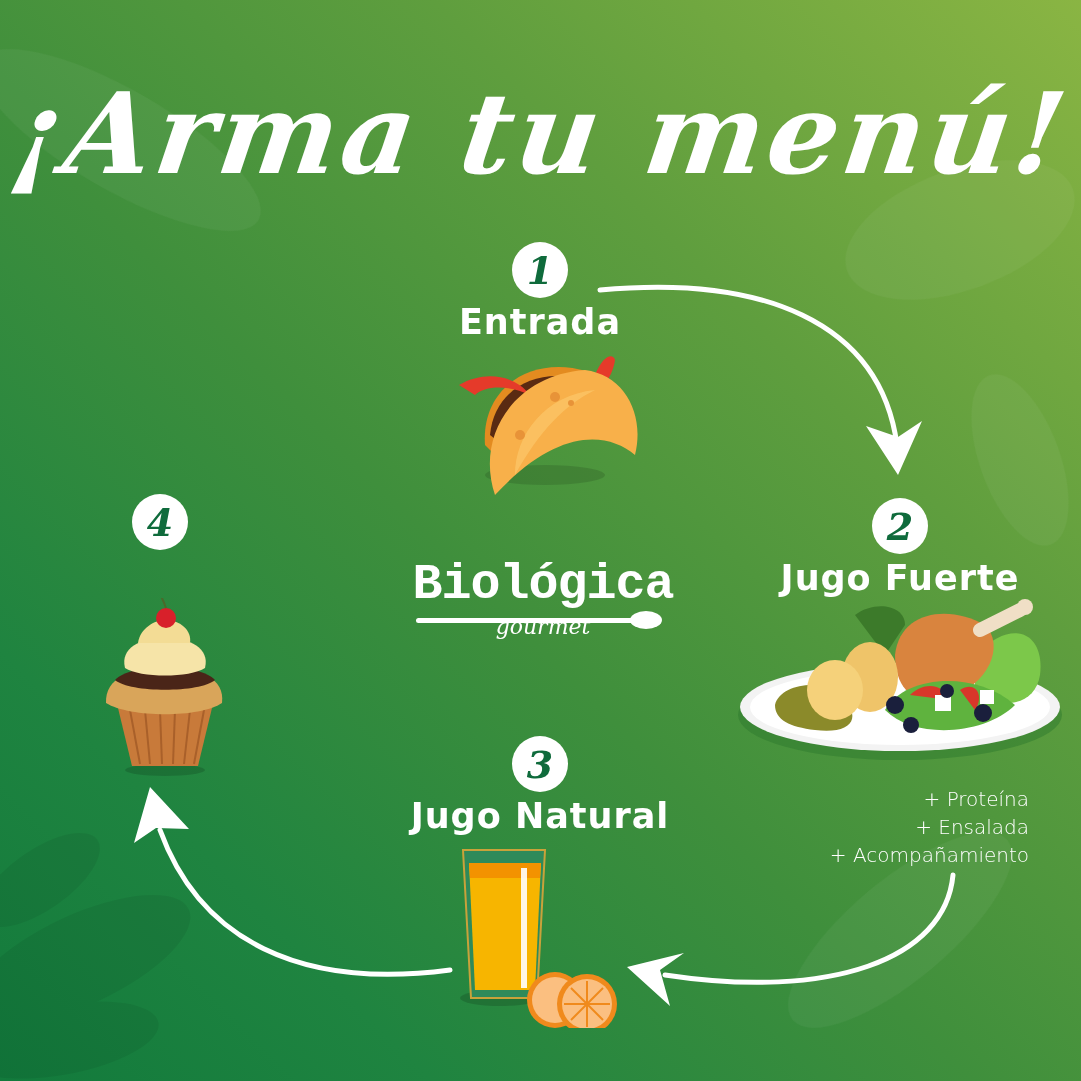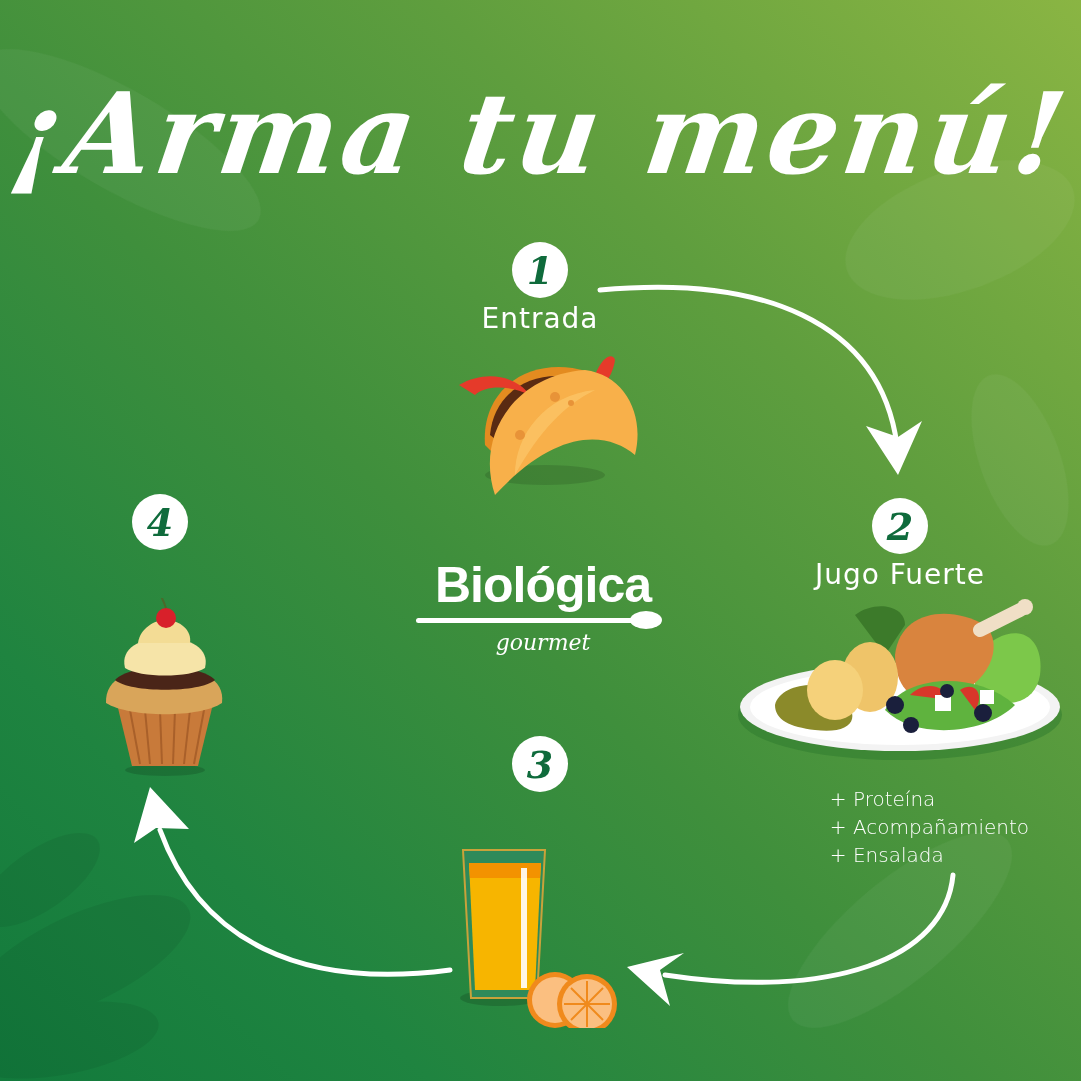--- a/index.html
+++ b/index.html
@@ -6,25 +6,25 @@
   body{width:1081px;height:1081px;overflow:hidden;font-family:"DejaVu Sans","Liberation Sans",sans-serif;}
   .canvas{position:relative;width:1081px;height:1081px;overflow:hidden;
     background:linear-gradient(225deg,#8ab543 0%,#5f9e3e 30%,#3f8f3c 55%,#1f8440 80%,#127a3c 100%);}
   .bg-leaves{position:absolute;inset:0;}
   .title{position:absolute;left:0;top:78px;width:1081px;text-align:center;color:#fff;
     font-family:"DejaVu Serif",serif;font-style:italic;font-size:112px;font-weight:bold;letter-spacing:4px;
     transform:skewX(-8deg);text-shadow:0 0 1px rgba(0,0,0,.05);line-height:1;}
   .step{position:absolute;text-align:center;color:#fff;}
   .badge{width:56px;height:56px;border-radius:50%;background:#fff;margin:0 auto;display:flex;align-items:center;justify-content:center;
     color:#0f6b3c;font-family:"DejaVu Serif",serif;font-style:italic;font-weight:bold;font-size:38px;}
-  .step-label{font-family:"DejaVu Sans",sans-serif;font-weight:400;font-size:28px;letter-spacing:1px;margin-top:4px;white-space:nowrap;color:#fff;}
-  .extras{position:absolute;right:52px;top:785px;text-align:left;color:#fff;font-family:"DejaVu Sans",sans-serif;font-size:20px;line-height:28px;font-weight:300;}
+  .step-label{font-family:"DejaVu Sans",sans-serif;font-weight:700;font-size:35px;letter-spacing:1px;margin-top:4px;white-space:nowrap;color:#fff;}
+  .extras{position:absolute;right:52px;top:785px;text-align:right;color:#fff;font-family:"DejaVu Sans",sans-serif;font-size:20px;line-height:28px;font-weight:300;}
   .logo{position:absolute;left:408px;top:560px;width:270px;color:#fff;text-align:center;}
-  .logo-main{font-family:Liberation Sans, sans-serif;font-weight:bold;font-size:50px;letter-spacing:-1px;line-height:1;}
-  .logo-sub{font-family:"DejaVu Serif",serif;font-style:italic;font-size:22px;margin-top:20px;}
+  .logo-main{font-family:Liberation Mono, monospace;font-weight:bold;font-size:50px;letter-spacing:-1px;line-height:1;}
+  .logo-sub{font-family:"DejaVu Serif",serif;font-style:italic;font-size:22px;margin-top:4px;}
   .logo-line{position:absolute;left:8px;top:58px;width:220px;height:5px;border-radius:3px;background:#fff;}
   .logo-spoon{position:absolute;left:222px;top:51px;width:32px;height:18px;border-radius:50%;background:#fff;}
   .food{position:absolute;}
   .arrows{position:absolute;inset:0;pointer-events:none;}
 </style>
 </head>
 <body>
 
 <div class="canvas">
 
@@ -97,26 +97,27 @@
     <path d="M225 95 C 240 85, 250 100, 240 115 Z" fill="#d8372a"></path>
     <rect x="200" y="100" width="16" height="16" fill="#fff"></rect>
     <rect x="245" y="95" width="14" height="14" fill="#fff"></rect>
     <circle cx="160" cy="110" r="9" fill="#1a1f3c"></circle>
     <circle cx="176" cy="130" r="8" fill="#1a1f3c"></circle>
     <circle cx="212" cy="96" r="7" fill="#1a1f3c"></circle>
     <circle cx="248" cy="118" r="9" fill="#1a1f3c"></circle>
   </svg>
   <div class="extras">
     <div>+ Proteína</div>
+    <div>+ Ensalada</div>
     <div>+ Acompañamiento</div>
-    <div>+ Ensalada</div>
   </div>
 
   <div class="step" style="left:380px;top:736px;width:320px;">
     <div class="badge">3</div>
+    <div class="step-label">Jugo Natural</div>
   </div>
   <svg class="food" style="left:455px;top:838px;" width="170" height="190" viewBox="0 0 170 190">
     <ellipse cx="45" cy="160" rx="40" ry="8" fill="#000" opacity="0.15"></ellipse>
     <path d="M8 12 L 90 12 L 82 160 L 16 160 Z" fill="#2f8a5a" stroke="#c9a23a" stroke-width="2"></path>
     <path d="M14 25 L 86 25 L 80 152 L 20 152 Z" fill="#f7b500"></path>
     <path d="M14 25 L 86 25 L 85 40 L 15 40 Z" fill="#f39200"></path>
     <rect x="66" y="30" width="6" height="120" fill="#fff" opacity="0.9"></rect>
     <circle cx="100" cy="162" r="28" fill="#f08a1c"></circle>
     <circle cx="100" cy="162" r="23" fill="#fbbf80"></circle>
     <circle cx="132" cy="166" r="30" fill="#f08a1c"></circle>

